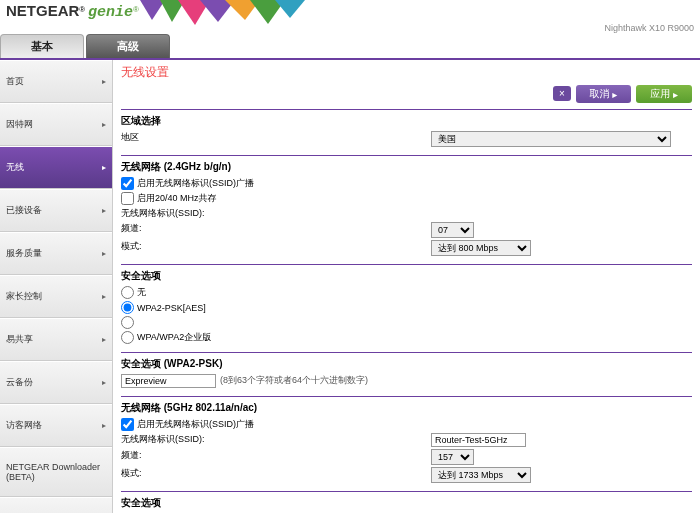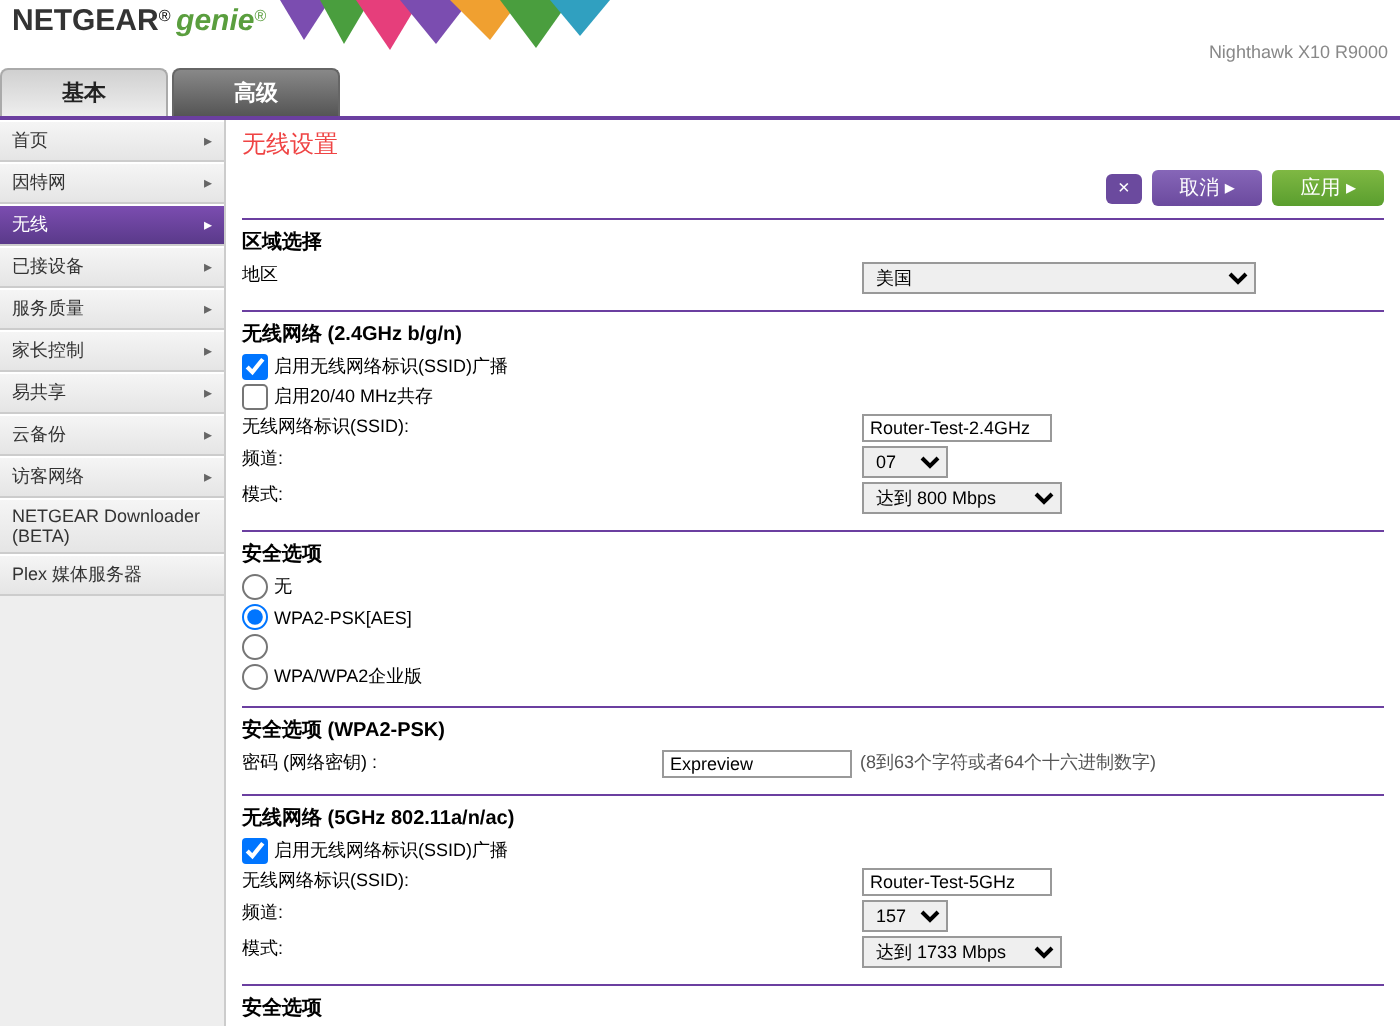--- a/index.html
+++ b/index.html
@@ -1,49 +1,49 @@
 <!DOCTYPE html>
 <html><head>
 <meta charset="utf-8">
 <style>
 * { margin: 0; padding: 0; box-sizing: border-box; font-family: Arial, "Microsoft YaHei", sans-serif; }
 body { background: #fff; font-size: 10px; width: 700px; }
 .header { height: 34px; position: relative; }
 .logo { display: inline-block; padding: 2px 6px; }
 .logo-netgear { font-size: 15px; font-weight: bold; color: #333; }
-.logo-genie { font-size: 15px; color: #5a9e3e; font-style: italic; font-weight: bold; }
+.logo-genie { font-size: 15px; color: #5a9e3e; font-style: italic; font-weight: bold; font-family: Liberation Mono, monospace; }
 .logo-r { font-size: 8px; vertical-align: super; }
 .triangles { position: absolute; left: 140px; top: 0; }
 .triangles svg { height: 28px; }
 .subtitle { font-size: 9px; color: #888; padding: 0 6px 3px; text-align: right; }
 .tabs { display: flex; border-bottom: 2px solid #6b3fa0; }
 .tab { padding: 4px 30px; background: linear-gradient(#888,#555); color: #fff; border-radius: 4px 4px 0 0; margin-right: 2px; font-size: 11px; font-weight: bold; cursor: pointer; border: 1px solid #666; border-bottom: none; }
 .tab.active { background: linear-gradient(#d0d0d0,#eee); color: #222; border: 1px solid #aaa; border-bottom: none; }
 .main { display: flex; }
 .sidebar { width: 113px; background: #eee; border-right: 1px solid #ccc; }
-.side-item { padding: 3px 6px; border-bottom: 1px solid #ccc; border-top: 1px solid #fff; background: linear-gradient(#f5f5f5,#e5e5e5); display: flex; justify-content: space-between; align-items: center; cursor: pointer; font-size: 9px; color: #333; }
+.side-item { padding: 14px 6px; border-bottom: 1px solid #ccc; border-top: 1px solid #fff; background: linear-gradient(#f5f5f5,#e5e5e5); display: flex; justify-content: space-between; align-items: center; cursor: pointer; font-size: 9px; color: #333; }
 .side-item.active { background: linear-gradient(#7b4db0,#5a3a8a); color: #fff; }
 .side-item .chev { font-size: 8px; color: #666; }
 .side-item.active .chev { color: #fff; }
 .content { flex: 1; padding: 4px 8px; overflow: auto; position: relative; }
 .page-title { color: #ef4444; font-size: 12px; margin-bottom: 4px; }
 .btn-row { text-align: right; margin-bottom: 6px; }
 .btn { display: inline-flex; align-items: center; padding: 2px 14px; border-radius: 3px; color: #fff; font-size: 10px; border: none; cursor: pointer; margin-left: 2px; }
 .btn-cancel { background: linear-gradient(#8666b8,#6b4a9e); }
 .btn-apply { background: linear-gradient(#7fb843,#5a9e2e); }
 .btn-close { background: #6b4a9e; padding: 2px 6px; }
 .sec { border-top: 1px solid #6b3fa0; padding: 4px 0 6px; }
 .sec-title { font-weight: bold; font-size: 10px; margin-bottom: 3px; }
 .row { display: flex; align-items: flex-start; margin-bottom: 2px; font-size: 9px; }
 .row-label { width: 310px; }
 .row-field { flex: 1; }
 .row-hint { font-size: 9px; color: #555; padding-left: 4px; }
 input[type=text] { font-size: 9px; padding: 1px 3px; border: 1px solid #999; width: 95px; }
 select { font-size: 9px; padding: 1px 2px; border: 1px solid #999; }
-select.wide { width: 197px; }
+select.wide { width: 240px; }
 select.narrow { width: 43px; }
 select.med { width: 100px; }
 .chk-row, .radio-row { font-size: 9px; margin-bottom: 2px; display: flex; align-items: center; }
 .chk-row input, .radio-row input { margin-right: 3px; }
 </style>
 </head>
 <body>
 
 <div class="header">
   <div class="logo">
@@ -136,21 +136,20 @@
       <div class="chk-row">
           <input type="checkbox" checked="" style="">
           <span>启用无线网络标识(SSID)广播</span>
         </div>
       <div class="chk-row">
           <input type="checkbox" style="">
           <span>启用20/40 MHz共存</span>
         </div>
       <div class="row">
           <div class="row-label">无线网络标识(SSID):</div>
-          <div class="row-field"><input type="text" value="Router-Test-2.4GHz" style=""></div>
         </div>
       <div class="row">
           <div class="row-label">频道:</div>
           <div class="row-field"><select class="narrow"><option>07</option></select></div>
         </div>
       <div class="row">
           <div class="row-label">模式:</div>
           <div class="row-field"><select class="med"><option>达到 800 Mbps</option></select></div>
         </div>
     </div>
@@ -170,21 +169,20 @@
         </div>
       <div class="radio-row">
           <input type="radio" name="s24" style="">
           <span>WPA/WPA2企业版</span>
         </div>
     </div>
 
     <div class="sec">
       <div class="sec-title">安全选项 (WPA2-PSK)</div>
       <div class="row">
-          <div class="row-label" style="width:210px">密码 (网络密钥) :</div>
           <div><input type="text" value="Expreview" style=""></div>
           <div class="row-hint">(8到63个字符或者64个十六进制数字)</div>
         </div>
     </div>
 
     <div class="sec">
       <div class="sec-title">无线网络 (5GHz 802.11a/n/ac)</div>
       <div class="chk-row">
           <input type="checkbox" checked="" style="">
           <span>启用无线网络标识(SSID)广播</span>

